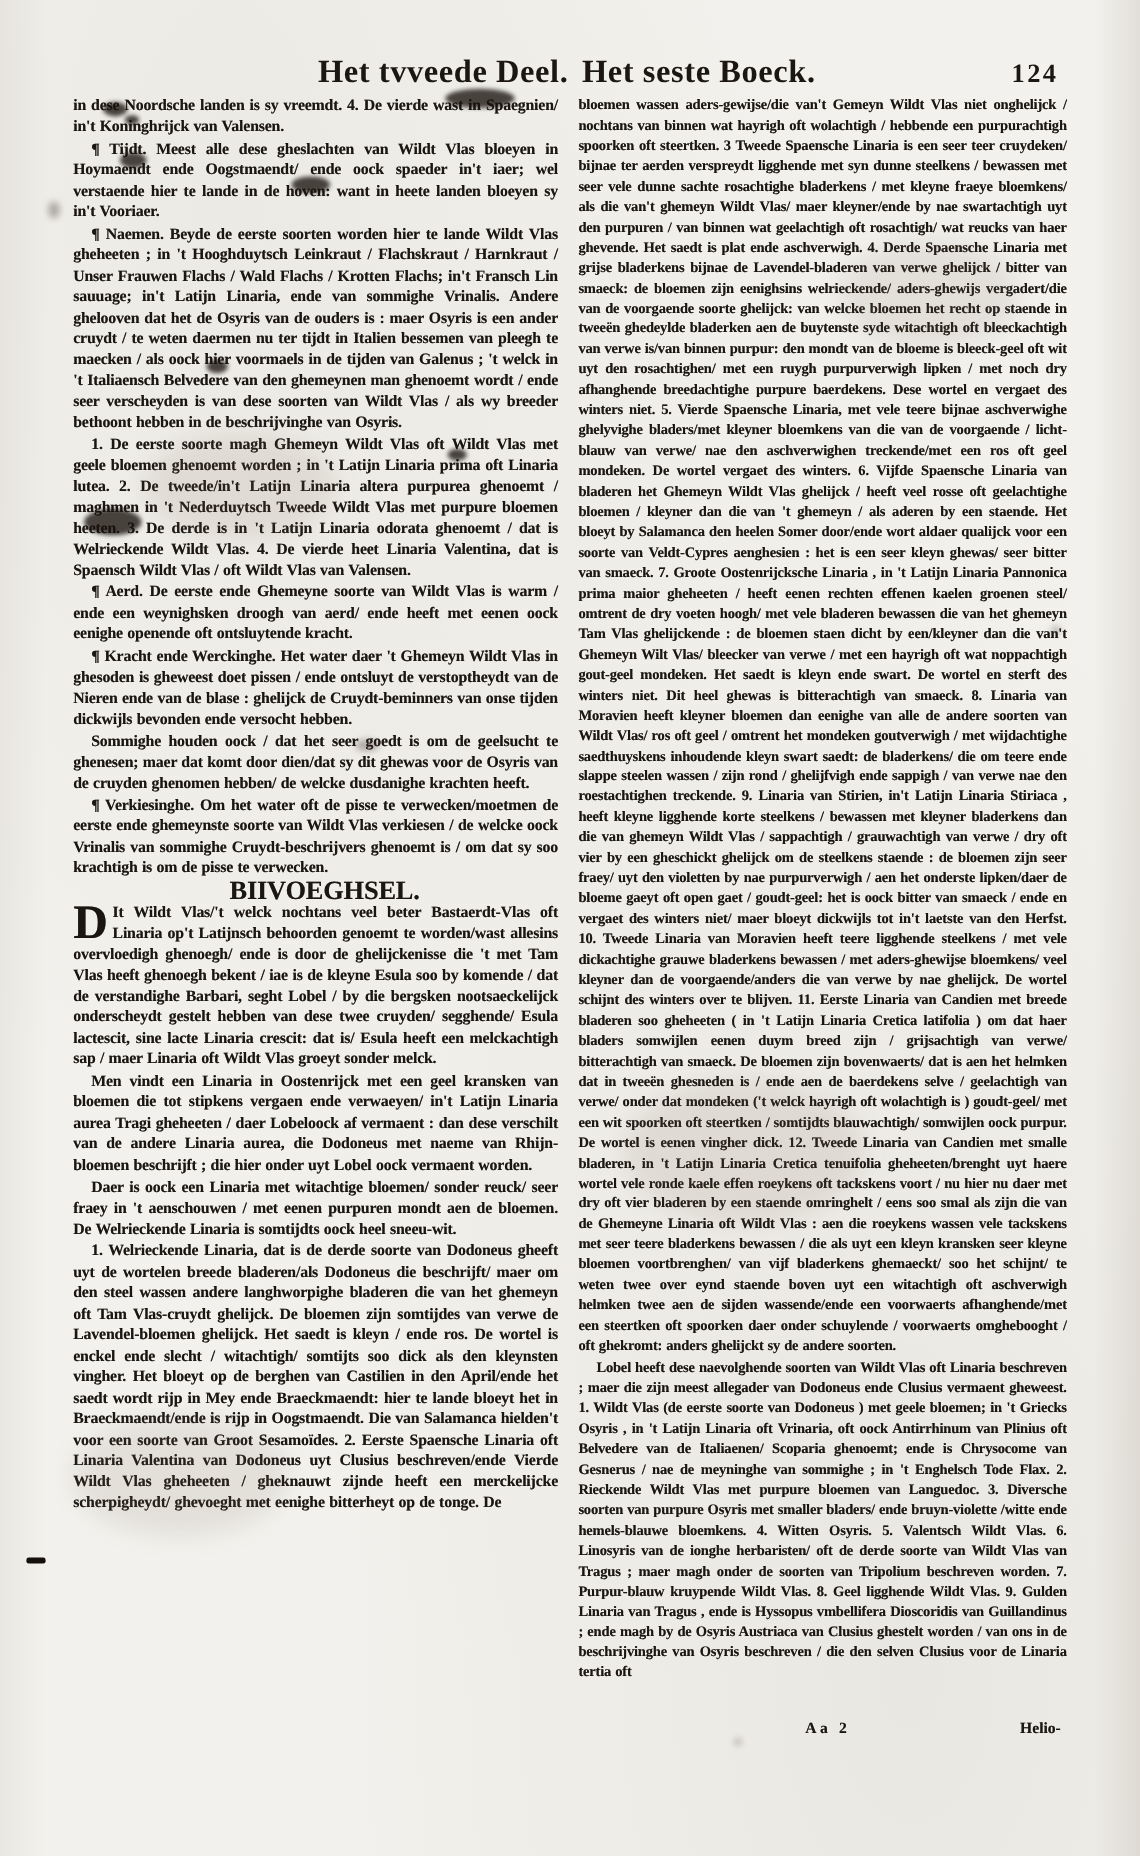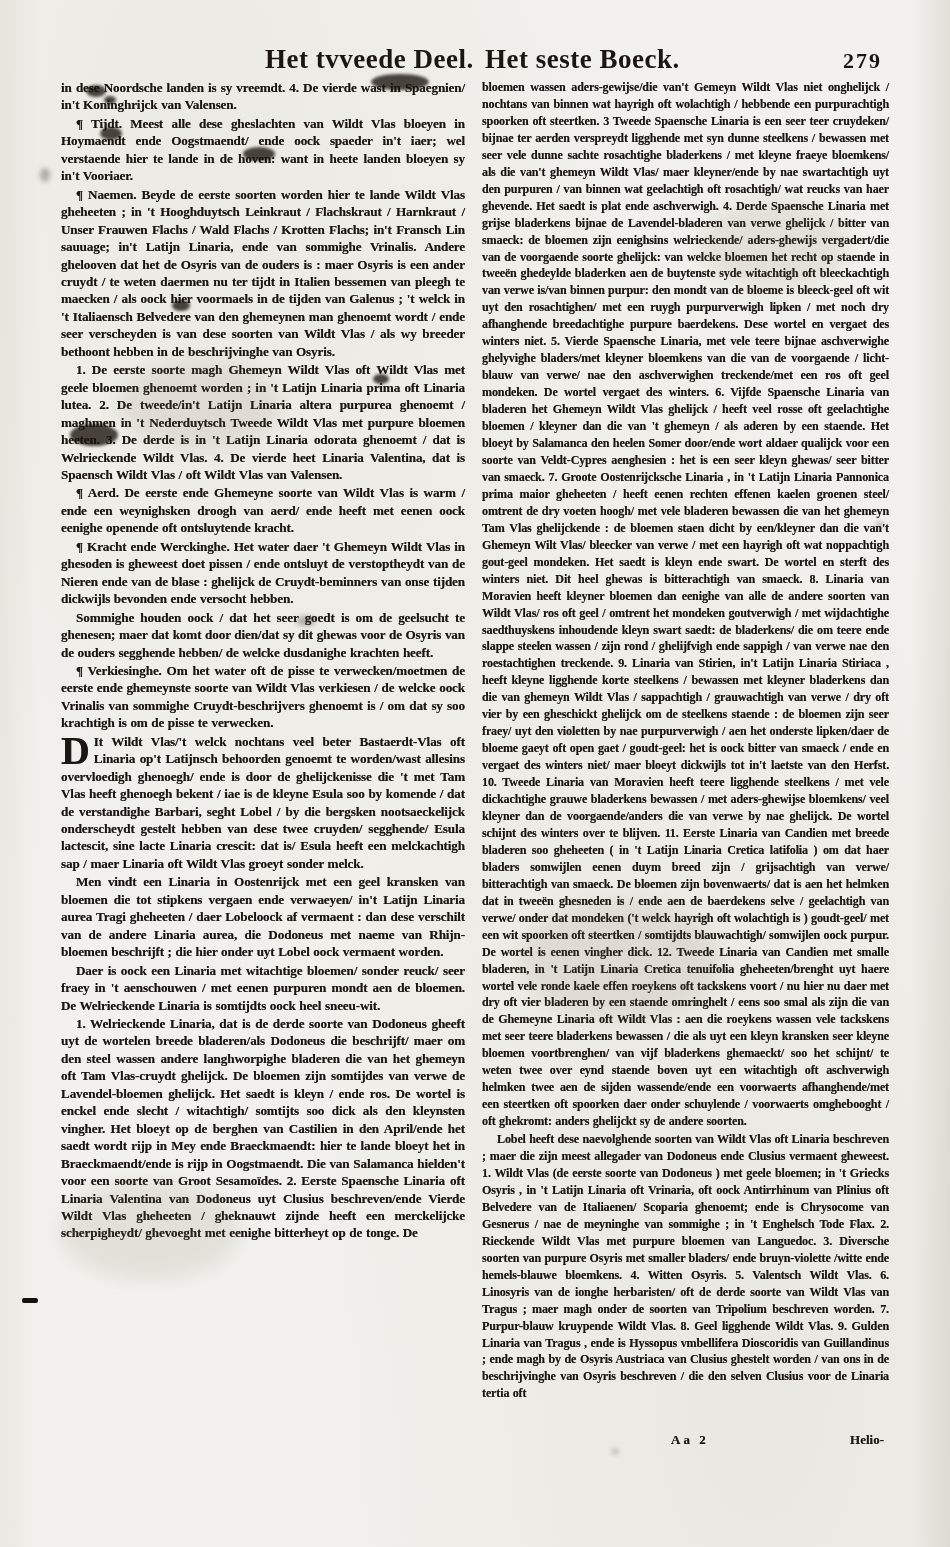--- a/index.html
+++ b/index.html
@@ -104,33 +104,34 @@
   }
 </style>
 </head>
 <body>
 
 <div class="page">
 
   <div class="running-head">
     <span class="head-left">Het tvveede Deel.</span>
     <span class="head-right">Het seste Boeck.</span>
-    <span class="folio">279</span>
+    <span class="folio">124</span>
   </div>
 
   <div class="col col-left">
     <p class="no-indent">in dese Noordsche landen is sy vreemdt. 4. De vierde wast in Spaegnien/ in't Koninghrijck van Valensen.</p>
     <p>¶ Tijdt. Meest alle dese gheslachten van Wildt Vlas bloeyen in Hoymaendt ende Oogstmaendt/ ende oock spaeder in't iaer; wel verstaende hier te lande in de hoven: want in heete landen bloeyen sy in't Vooriaer.</p>
     <p>¶ Naemen. Beyde de eerste soorten worden hier te lande Wildt Vlas gheheeten ; in 't Hooghduytsch Leinkraut / Flachskraut / Harnkraut / Unser Frauwen Flachs / Wald Flachs / Krotten Flachs; in't Fransch Lin sauuage; in't Latijn Linaria, ende van sommighe Vrinalis. Andere ghelooven dat het de Osyris van de ouders is : maer Osyris is een ander cruydt / te weten daermen nu ter tijdt in Italien bessemen van pleegh te maecken / als oock hier voormaels in de tijden van Galenus ; 't welck in 't Italiaensch Belvedere van den ghemeynen man ghenoemt wordt / ende seer verscheyden is van dese soorten van Wildt Vlas / als wy breeder bethoont hebben in de beschrijvinghe van Osyris.</p>
     <p>1. De eerste soorte magh Ghemeyn Wildt Vlas oft Wildt Vlas met geele bloemen ghenoemt worden ; in 't Latijn Linaria prima oft Linaria lutea. 2. De tweede/in't Latijn Linaria altera purpurea ghenoemt / maghmen in 't Nederduytsch Tweede Wildt Vlas met purpure bloemen heeten. 3. De derde is in 't Latijn Linaria odorata ghenoemt / dat is Welrieckende Wildt Vlas. 4. De vierde heet Linaria Valentina, dat is Spaensch Wildt Vlas / oft Wildt Vlas van Valensen.</p>
     <p>¶ Aerd. De eerste ende Ghemeyne soorte van Wildt Vlas is warm / ende een weynighsken droogh van aerd/ ende heeft met eenen oock eenighe openende oft ontsluytende kracht.</p>
     <p>¶ Kracht ende Werckinghe. Het water daer 't Ghemeyn Wildt Vlas in ghesoden is gheweest doet pissen / ende ontsluyt de verstoptheydt van de Nieren ende van de blase : ghelijck de Cruydt-beminners van onse tijden dickwijls bevonden ende versocht hebben.</p>
-    <p>Sommighe houden oock / dat het seer goedt is om de geelsucht te ghenesen; maer dat komt door dien/dat sy dit ghewas voor de Osyris van de ouders segghende hebben/ de welcke dusdanighe krachten heeft.</p>
+    <p>Sommighe houden oock / dat het seer goedt is om de geelsucht te ghenesen; maer dat komt door dien/dat sy dit ghewas voor de Osyris van de cruyden ghenomen hebben/ de welcke dusdanighe krachten heeft.</p>
     <p>¶ Verkiesinghe. Om het water oft de pisse te verwecken/moetmen de eerste ende ghemeynste soorte van Wildt Vlas verkiesen / de welcke oock Vrinalis van sommighe Cruydt-beschrijvers ghenoemt is / om dat sy soo krachtigh is om de pisse te verwecken.</p>
 
+    <p class="supplement-heading">BIIVOEGHSEL.</p>
 
     <p class="no-indent">
       <span class="dropcap">D</span><span>It Wildt Vlas/'t welck nochtans veel beter Bastaerdt-Vlas oft Linaria op't Latijnsch behoorden genoemt te worden/wast allesins overvloedigh ghenoegh/ ende is door de ghelijckenisse die 't met Tam Vlas heeft ghenoegh bekent / iae is de kleyne Esula soo by komende / dat de verstandighe Barbari, seght Lobel / by die bergsken nootsaeckelijck onderscheydt gestelt hebben van dese twee cruyden/ segghende/ Esula lactescit, sine lacte Linaria crescit: dat is/ Esula heeft een melckachtigh sap / maer Linaria oft Wildt Vlas groeyt sonder melck.</span>
     </p>
     <p>Men vindt een Linaria in Oostenrijck met een geel kransken van bloemen die tot stipkens vergaen ende verwaeyen/ in't Latijn Linaria aurea Tragi gheheeten / daer Lobeloock af vermaent : dan dese verschilt van de andere Linaria aurea, die Dodoneus met naeme van Rhijn-bloemen beschrijft ; die hier onder uyt Lobel oock vermaent worden.</p>
     <p>Daer is oock een Linaria met witachtige bloemen/ sonder reuck/ seer fraey in 't aenschouwen / met eenen purpuren mondt aen de bloemen. De Welrieckende Linaria is somtijdts oock heel sneeu-wit.</p>
     <p>1. Welrieckende Linaria, dat is de derde soorte van Dodoneus gheeft uyt de wortelen breede bladeren/als Dodoneus die beschrijft/ maer om den steel wassen andere langhworpighe bladeren die van het ghemeyn oft Tam Vlas-cruydt ghelijck. De bloemen zijn somtijdes van verwe de Lavendel-bloemen ghelijck. Het saedt is kleyn / ende ros. De wortel is enckel ende slecht / witachtigh/ somtijts soo dick als den kleynsten vingher. Het bloeyt op de berghen van Castilien in den April/ende het saedt wordt rijp in Mey ende Braeckmaendt: hier te lande bloeyt het in Braeckmaendt/ende is rijp in Oogstmaendt. Die van Salamanca hielden't voor een soorte van Groot Sesamoïdes. 2. Eerste Spaensche Linaria oft Linaria Valentina van Dodoneus uyt Clusius beschreven/ende Vierde Wildt Vlas gheheeten / gheknauwt zijnde heeft een merckelijcke scherpigheydt/ ghevoeght met eenighe bitterheyt op de tonge. De</p>
   </div>
 
   <div class="col col-right">

